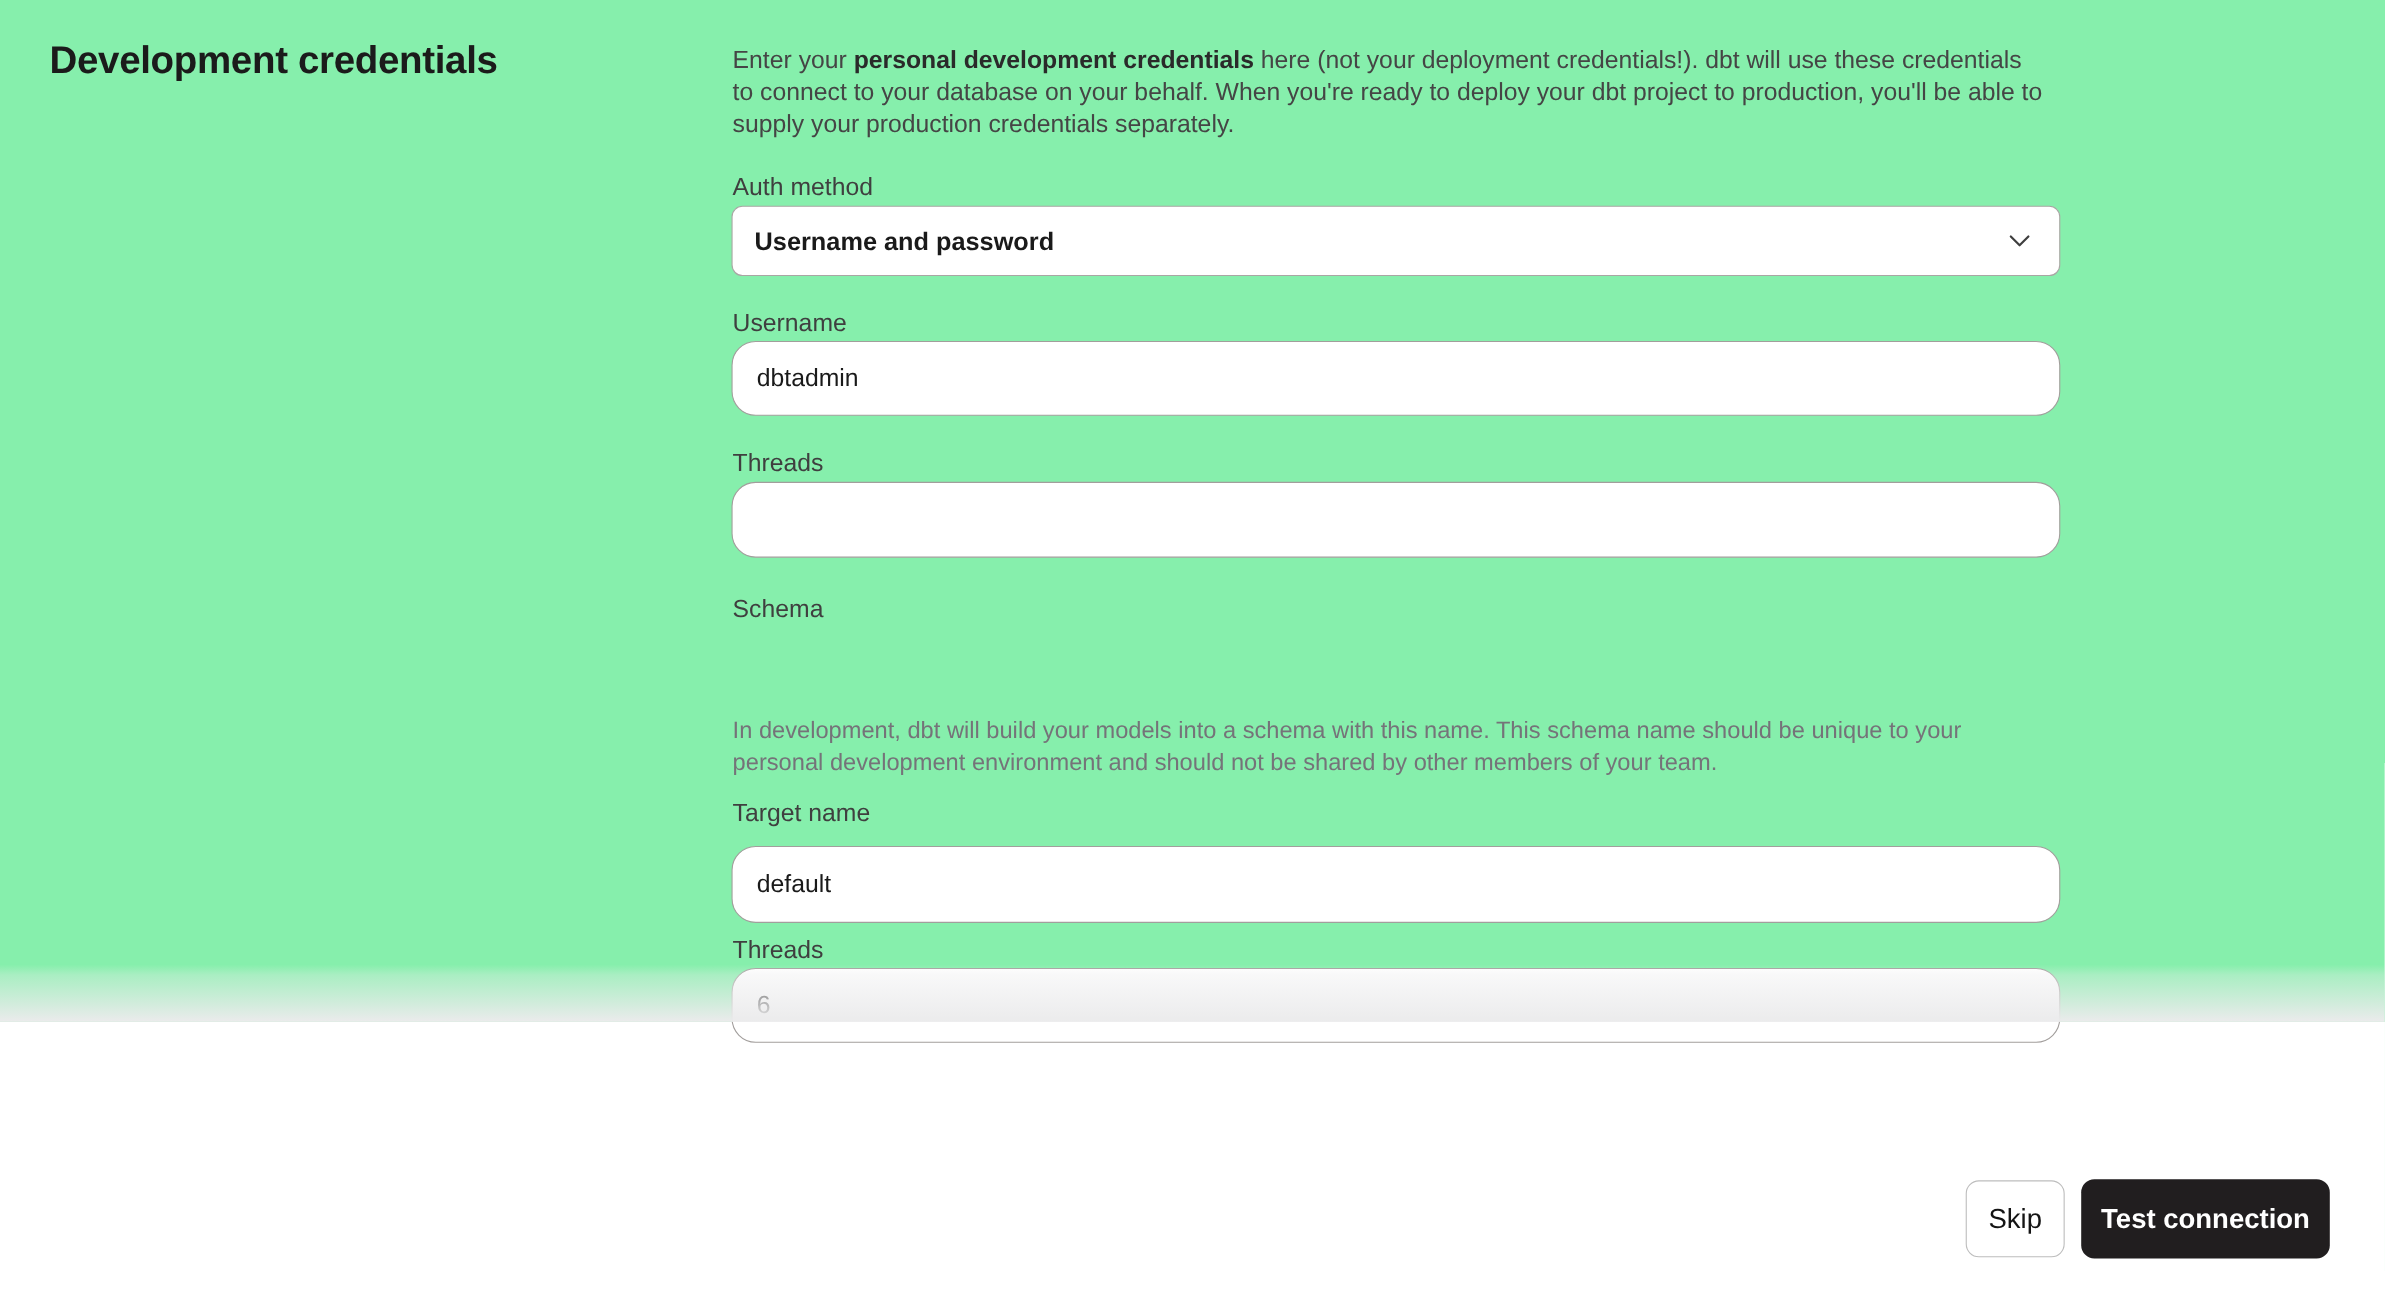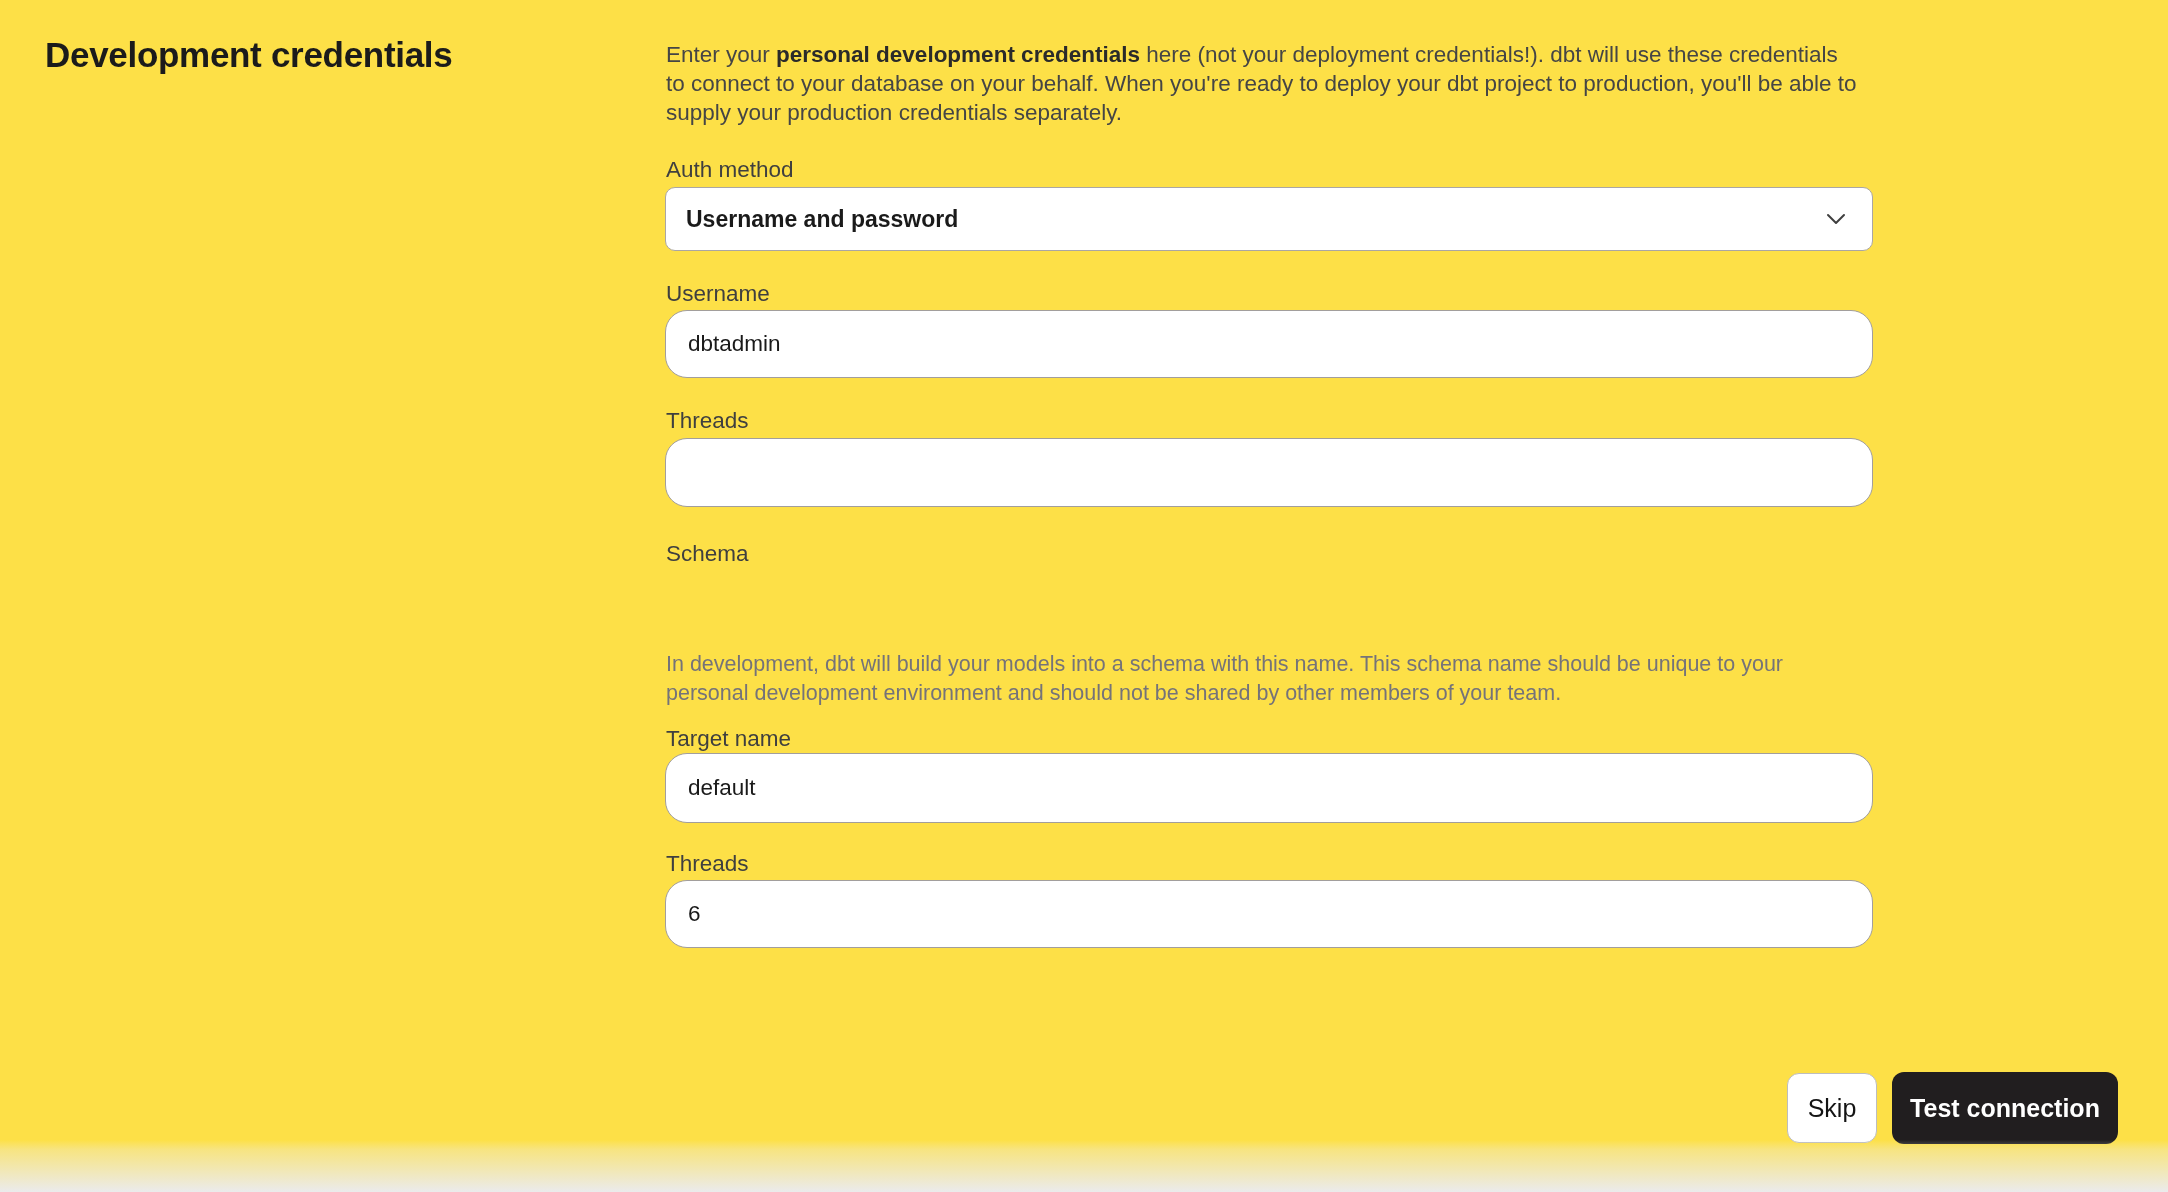--- a/index.html
+++ b/index.html
@@ -1,19 +1,19 @@
 <!DOCTYPE html>
 <html><head>
 <meta charset="utf-8">
 <style>
   * { margin:0; padding:0; box-sizing:border-box; }
   html,body { width:2168px; height:1192px; background:#ffffff; }
   body { font-family:"Liberation Sans", sans-serif; color:#1a1a1a; position:relative; overflow:hidden; }
 
-  .page { position:relative; width:2168px; height:1192px; background:#fde047; }
+  .page { position:relative; width:2168px; height:929px; background:#86efac; }
 
   .page-title {
     position:absolute; left:45px; top:35px;
     font-size:35px; font-weight:700; color:#1b1b1b; letter-spacing:-0.3px;
   }
 
   .form-col { position:absolute; left:665px; top:0; width:1208px; height:1192px; }
 
   .intro {
     position:absolute; left:1px; top:40px; width:1192px;
@@ -90,21 +90,21 @@
     <div class="field-label" style="top:281px;">Username</div>
     <input class="text-input" style="top: 310px; height: 68px;" type="text" value="dbtadmin">
 
     <div class="field-label" style="top:408px;">Threads</div>
     <input class="text-input" style="top: 438px; height: 69px;" type="password" value="">
 
     <div class="field-label" style="top:541px;">Schema</div>
     <div class="helper" style="top:650px;">In development, dbt will build your models into a schema with this name. This schema name should be unique to your personal development environment and should not be shared by other members of your team.</div>
 
     <div class="field-label" style="top:726px;">Target name</div>
-    <input class="text-input" style="top: 753px; height: 70px;" type="text" value="default">
+    <input class="text-input" style="top: 769px; height: 70px;" type="text" value="default">
 
     <div class="field-label" style="top:851px;">Threads</div>
     <input class="text-input" style="top: 880px; height: 68px;" type="text" value="6">
 
   </div>
 
   <button class="btn-skip">Skip</button>
   <button class="btn-test">Test connection</button>
 
   <div class="footer-fade"></div>

